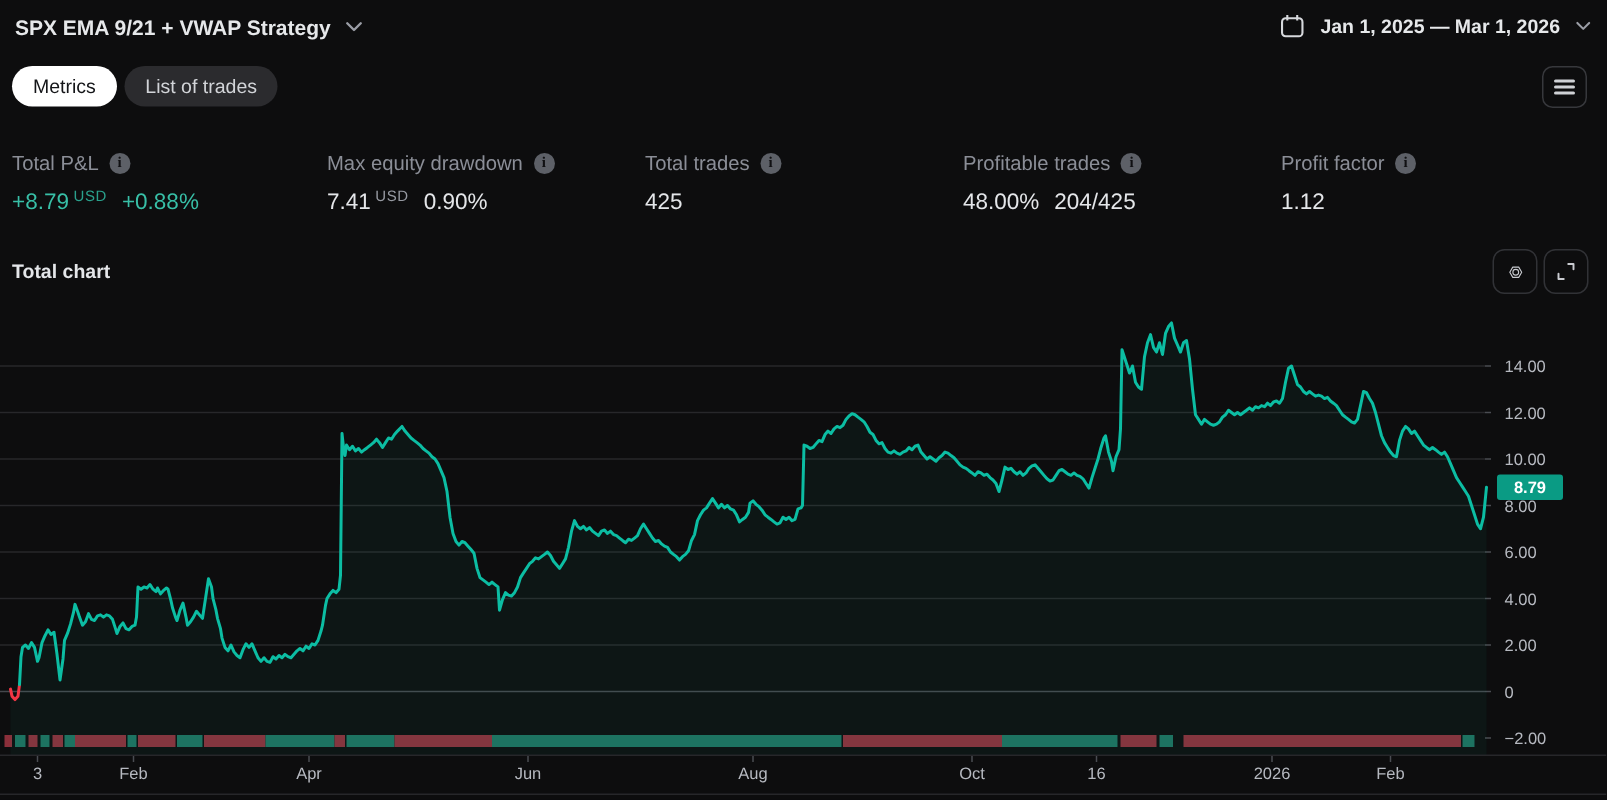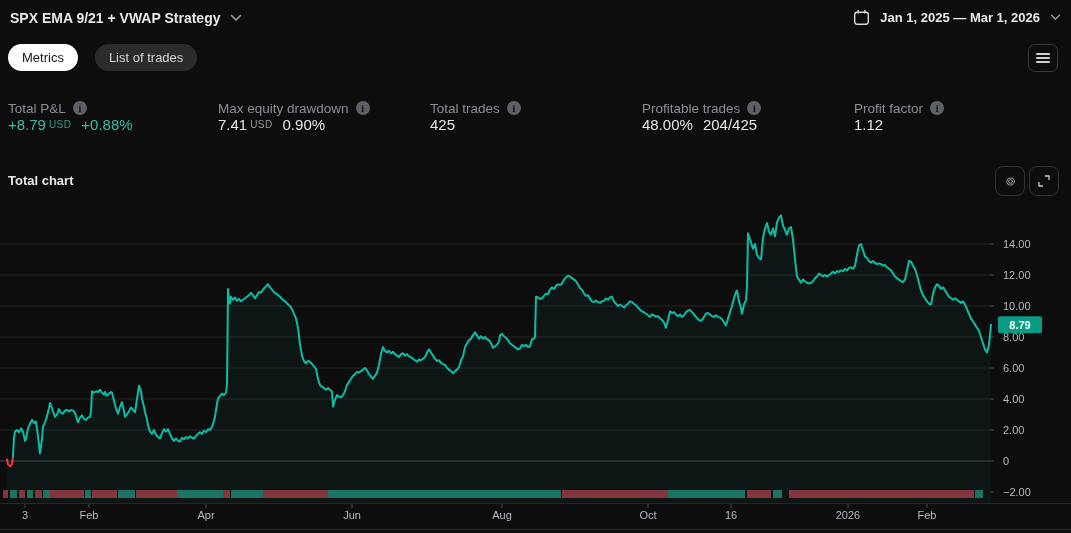--- a/index.html
+++ b/index.html
@@ -12,37 +12,37 @@
 
   
   .strategy-select{position:absolute;left:10px;top:10px;display:flex;align-items:center;gap:10px;
     background:none;border:none;padding:0;color:#e6e8ea;font-size:14px;font-weight:700}
   .chev{stroke:#9a9da5;fill:none;stroke-width:1.6;stroke-linecap:round;stroke-linejoin:round}
   .date-range{position:absolute;top:9px;right:10px;display:flex;align-items:center;gap:10px;
     background:none;border:none;padding:0;color:#e6e8ea;font-size:13px;font-weight:700}
   .cal{stroke:#d6d8dc;fill:none;stroke-width:1.4;stroke-linejoin:round}
 
   
-  .pills{position:absolute;left:8px;top:44px;display:flex;gap:17px}
+  .pills{position:absolute;left:8px;top:44px;display:flex;gap:5px}
   .pill{height:27px;padding:0 14px;border-radius:14px;font-size:13px;border:none;
     background:#2b2b2e;color:#d2d4d8}
   .pill.active{background:#ffffff;color:#141518;font-weight:500}
   .menu-btn{position:absolute;top:44px;right:13px;width:30px;height:28px;
     border:1px solid #37383c;border-radius:7px;background:none;
     display:flex;flex-direction:column;align-items:center;justify-content:center;gap:2.5px}
   .menu-btn i{display:block;width:14px;height:1.6px;background:#cfd1d5;border-radius:1px}
 
   
   .metric{position:absolute;top:101px}
-  .metric .lbl{font-size:13.5px;color:#8b8e97;display:flex;gap:7px;white-space:nowrap}
+  .metric .lbl{font-size:13.5px;color:#8b8e97;display:flex;align-items:center;gap:7px;white-space:nowrap}
   .info{width:14px;height:14px;border-radius:50%;background:#5d6067;color:#101012;
     font-size:10px;font-weight:700;display:inline-flex;align-items:center;justify-content:center;
     font-family:"Liberation Serif",serif;border:none;padding:0;flex:0 0 auto}
   .info::before{content:"i"}
-  .metric .val{font-size:15px;color:#e4e6e9;display:flex;align-items:center;white-space:nowrap}
+  .metric .val{margin-top:10px;font-size:15px;color:#e4e6e9;display:flex;align-items:flex-start;white-space:nowrap}
   .metric .unit{font-size:10px;margin-left:3px;letter-spacing:.4px;color:#9699a1}
   .metric .extra{margin-left:10px}
   .metric.pnl .val{color:#38bfa7}
   .metric.pnl .unit{color:#2aa08c}
   .m0{left:8px}.m1{left:218px}.m2{left:430px}.m3{left:642px}.m4{left:854px}
 
   
   .section-title{position:absolute;left:8px;top:173px;font-size:13px;font-weight:700;color:#e4e6e9}
   .chart-btns{position:absolute;top:166px;right:12px;display:flex;gap:4px}
   .icon-btn{width:30px;height:30px;border:1px solid #313236;border-radius:8px;background:none;

